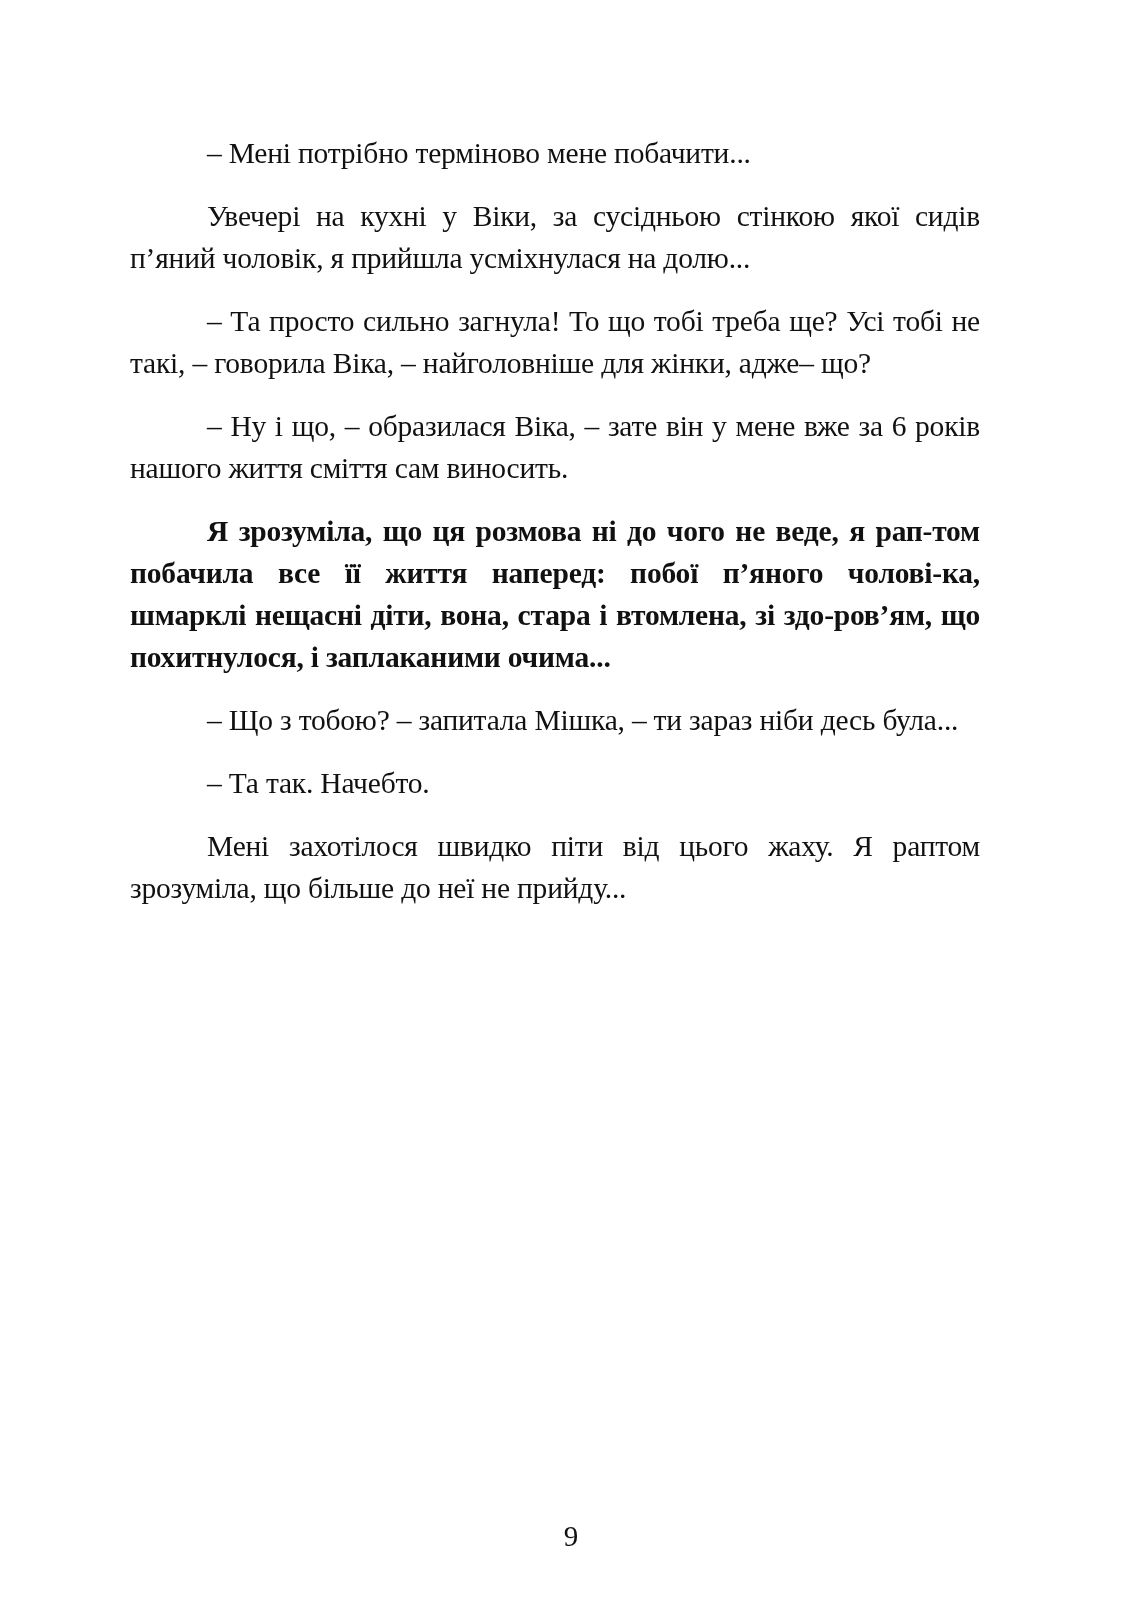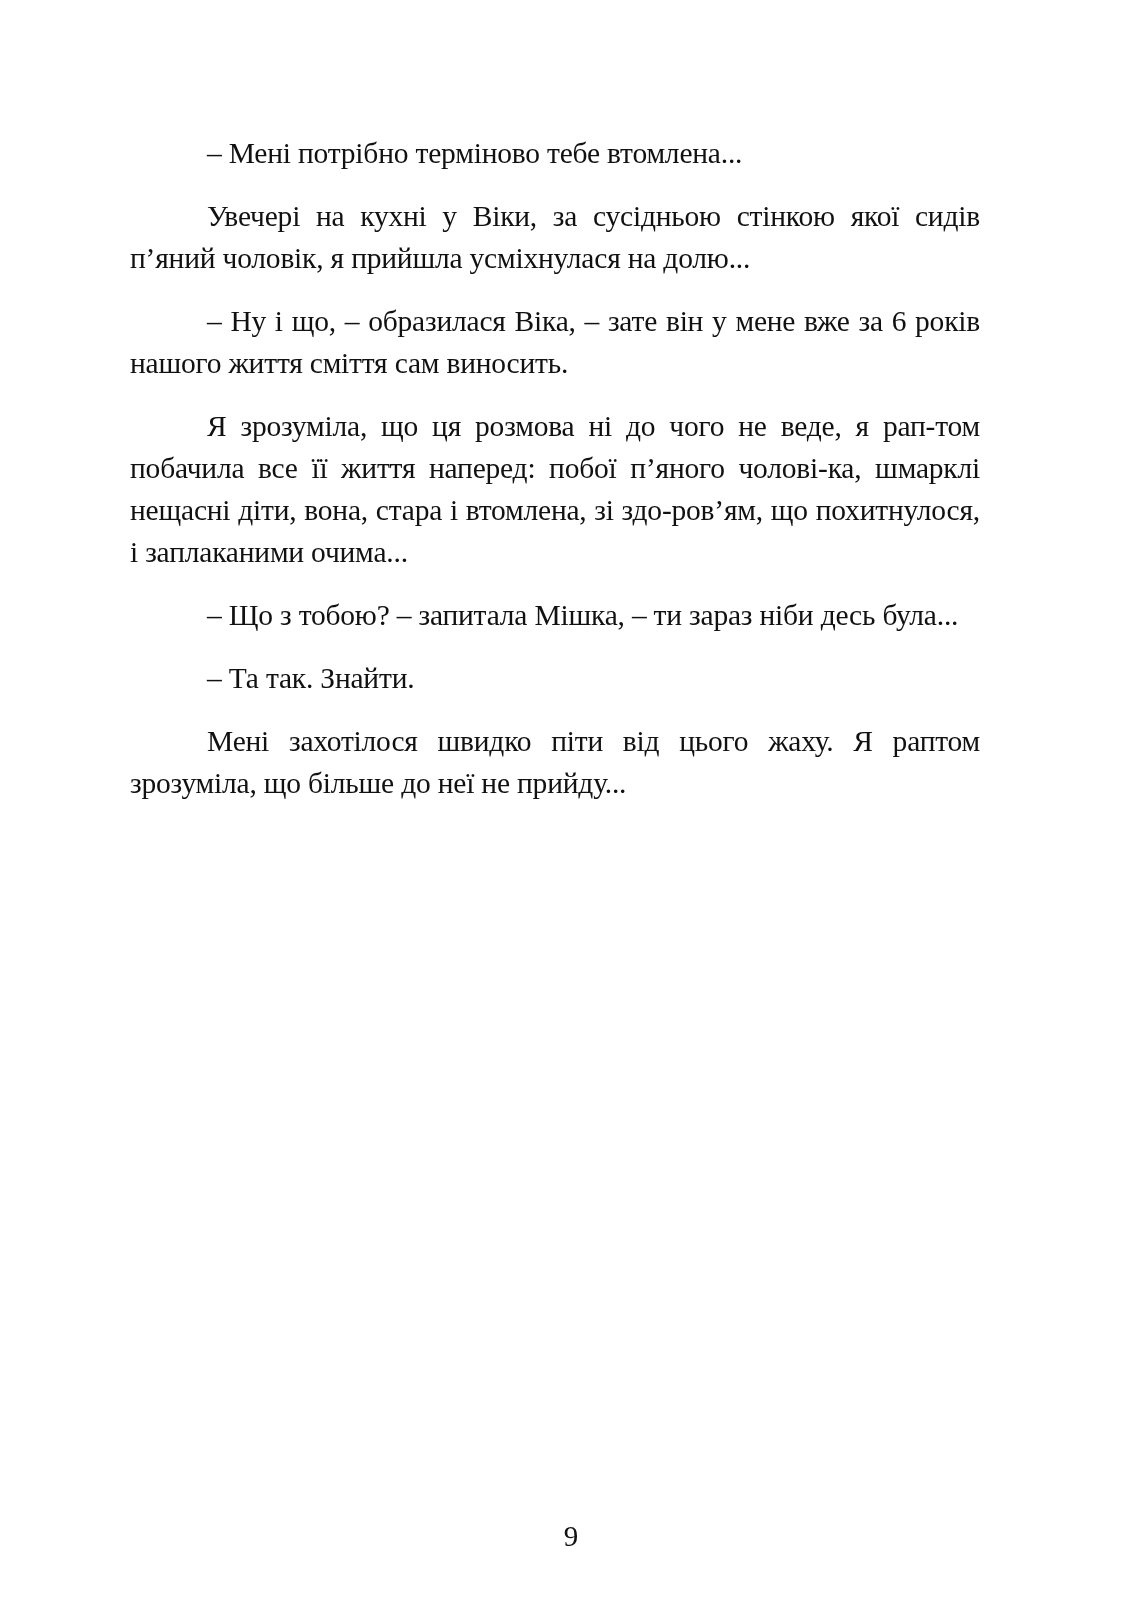--- a/index.html
+++ b/index.html
@@ -25,38 +25,39 @@
       margin: 0 0 21px 0;
       font-size: 29.5px;
       line-height: 42px;
       text-align: justify;
       text-indent: 77px;
       hyphens: manual;
       letter-spacing: -0.2px;
       transform-origin: left top;
     }
     .para.bold {
-      font-weight: normal;
+      font-weight: bold;
     }
     .page-number {
       position: absolute;
       left: 0;
       width: 1142px;
       top: 1519px;
       text-align: center;
       font-size: 29px;
       line-height: 34px;
     }
   </style>
 </head>
 <body>
 
 <div class="page">
-  <p class="para">– Мені потрібно терміново тебе втомлена...</p>
+  <p class="para">– Мені потрібно терміново мене побачити...</p>
   <p class="para">Увечері на кухні у Віки, за сусідньою стінкою якої сидів п’яний чоловік, я прийшла усміхнулася на долю...</p>
+  <p class="para">– Та просто сильно загнула! То що тобі треба ще? Усі тобі не такі, – говорила Віка, – найголовніше для жінки, адже– що?</p>
   <p class="para">– Ну і що, – образилася Віка, – зате він у мене вже за 6 років нашого життя сміття сам виносить.</p>
   <p class="para bold">Я зрозуміла, що ця розмова ні до чого не веде, я рап-том побачила все її життя наперед: побої п’яного чолові-ка, шмарклі нещасні діти, вона, стара і втомлена, зі здо-ров’ям, що похитнулося, і заплаканими очима...</p>
   <p class="para">– Що з тобою? – запитала Мішка, – ти зараз ніби десь була...</p>
-  <p class="para">– Та так. Знайти.</p>
+  <p class="para">– Та так. Начебто.</p>
   <p class="para">Мені захотілося швидко піти від цього жаху. Я раптом зрозуміла, що більше до неї не прийду...</p>
 </div>
 
 <div class="page-number">9</div>
 
 </body></html>

